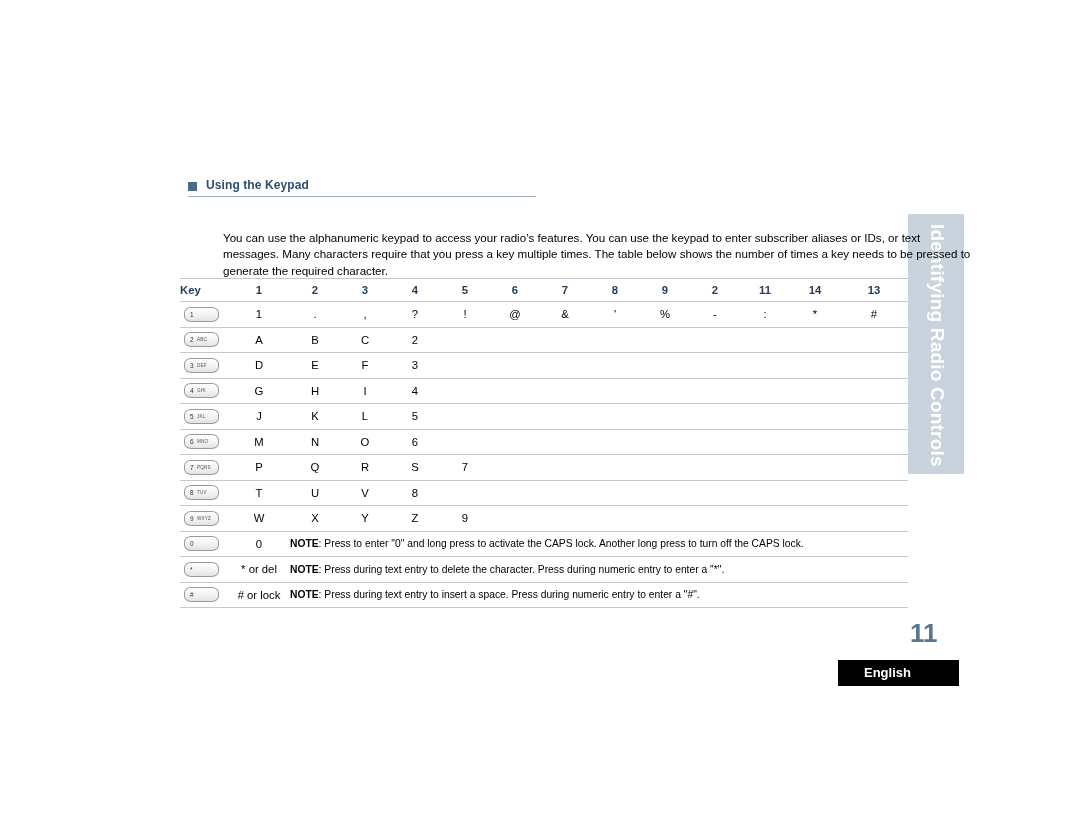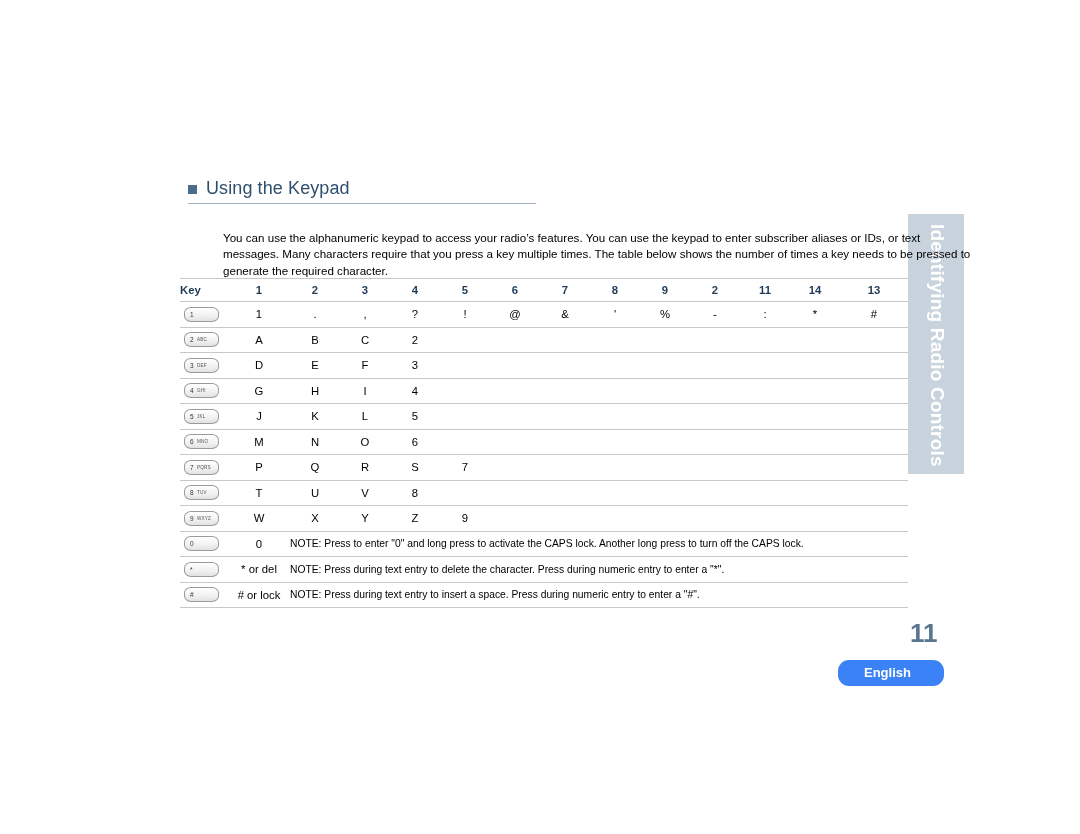--- a/index.html
+++ b/index.html
@@ -51,22 +51,22 @@
     gap: 9px;
   }
   .heading-bullet {
     width: 9px;
     height: 9px;
     background: #4a6b8a;
     flex: 0 0 auto;
     margin-top: 2px;
   }
   .heading-text {
-    font-size: 18px;
-    font-weight: normal;
+    font-size: 12px;
+    font-weight: bold;
     color: #2f4f6f;
     letter-spacing: 0.1px;
   }
   .heading-rule {
     margin-top: 4px;
     height: 1px;
     background: #9fb0c2;
     width: 348px;
   }
 
@@ -129,21 +129,21 @@
     height: 24.5px;
     color: #000;
   }
   .note-cell {
     font-size: 10.3px;
     text-align: left;
     color: #000;
     padding-left: 2px;
   }
   .note-cell b {
-    font-weight: normal;
+    font-weight: bold;
     text-align: center;
   }
   .label-cell {
     font-size: 11.3px;
     text-align: center;
     color: #000;
   }
   .keycell {
     padding-left: 6px;
   }
@@ -183,24 +183,23 @@
     left: 910px;
     top: 618px;
     font-size: 26px;
     font-weight: bold;
     color: #5a7590;
   }
   .lang-box {
     position: absolute;
     left: 838px;
     top: 660px;
-    width: 106px;
+    width: 121px;
     height: 26px;
-    background: #3b82f6;
-    border-radius: 11px;
+    background: #000000;
   }
   .lang-box span {
     position: absolute;
     left: 26px;
     top: 5px;
     font-size: 13px;
     font-weight: bold;
     color: #ffffff;
   }
 </style>

